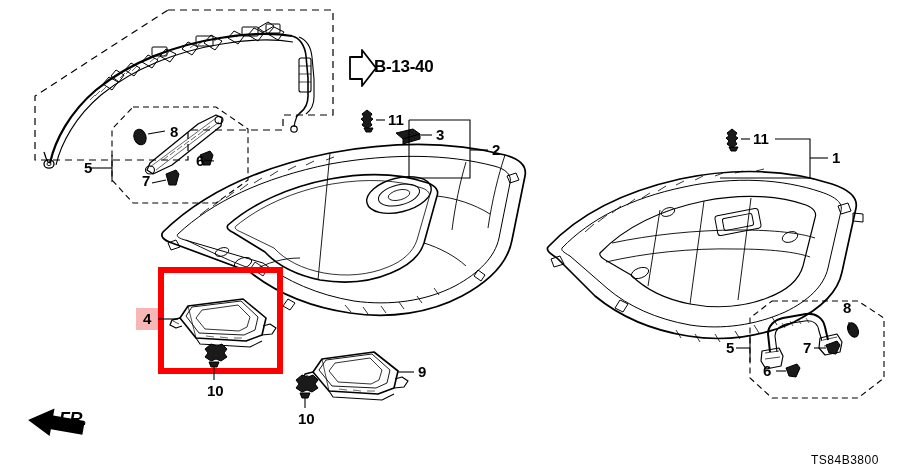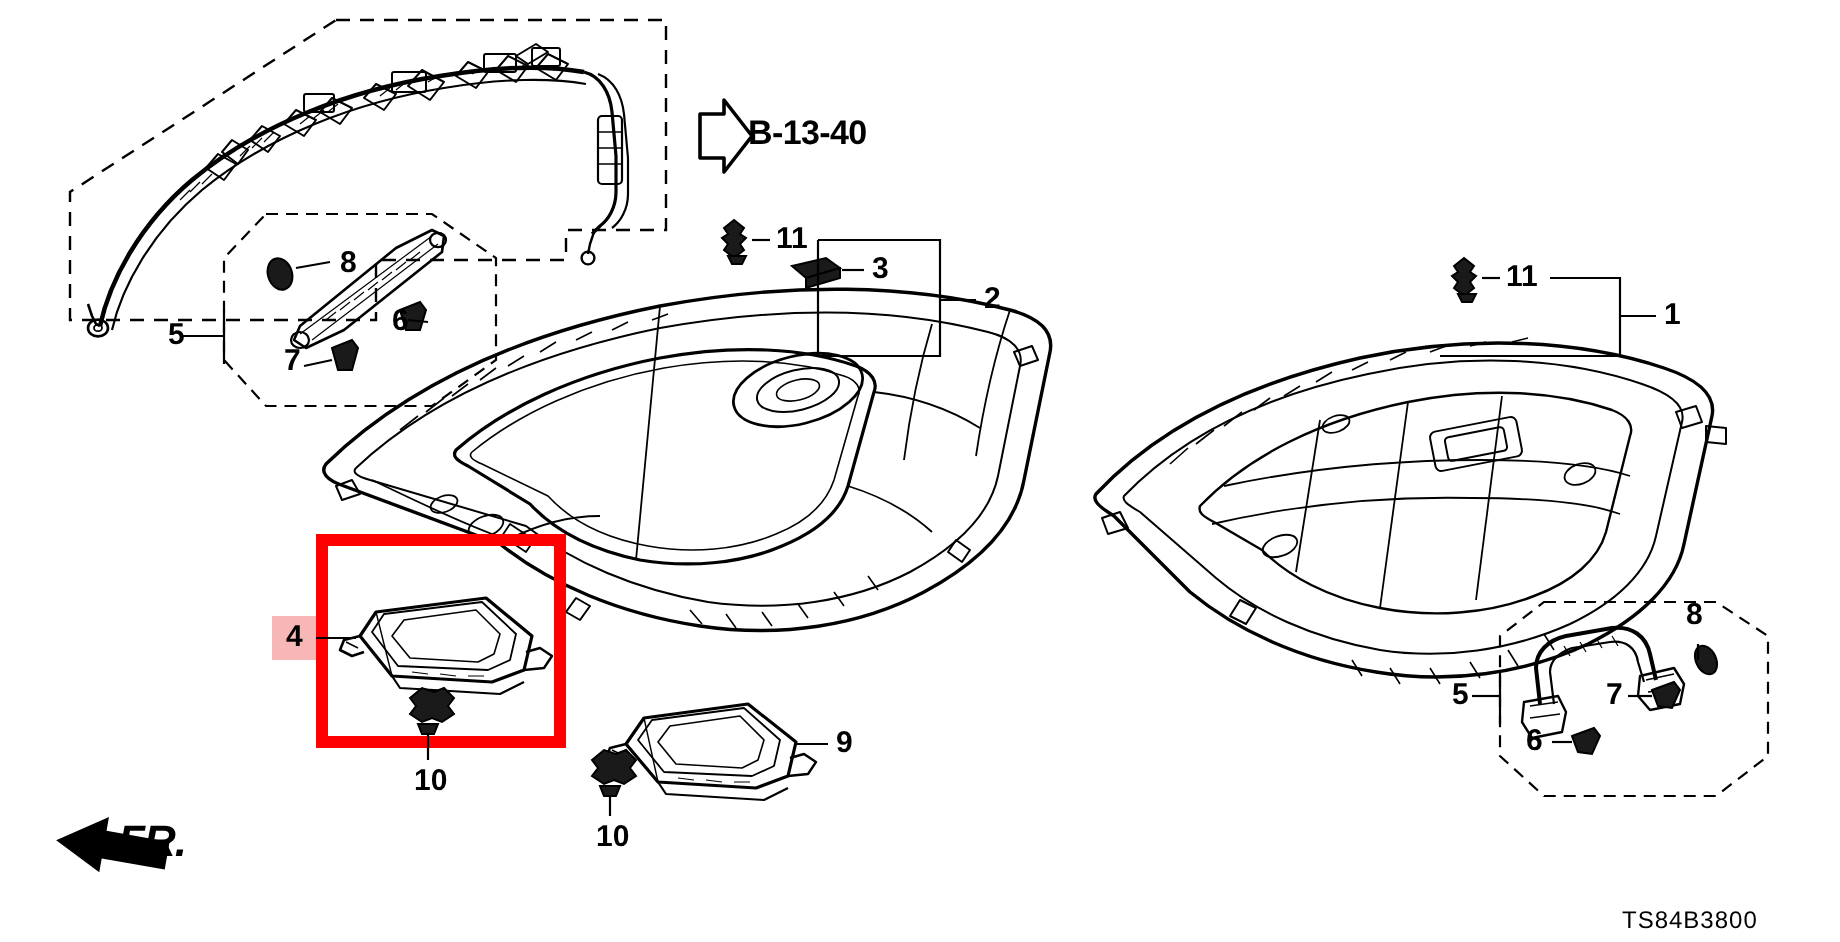--- a/index.html
+++ b/index.html
@@ -33,21 +33,21 @@
     line-height: 1;
   }
   .num-label {
     font-size: 15px;
   }
   .ref-label {
     font-size: 17px;
     letter-spacing: -0.3px;
   }
   .fr-label {
-    font-size: 22px;
+    font-size: 18px;
     font-style: italic;
     letter-spacing: -0.5px;
   }
   .partno-label {
     font-size: 12px;
     font-weight: normal;
     letter-spacing: 0.5px;
   }
   .highlight-label {
     background: #f7b7b7;

